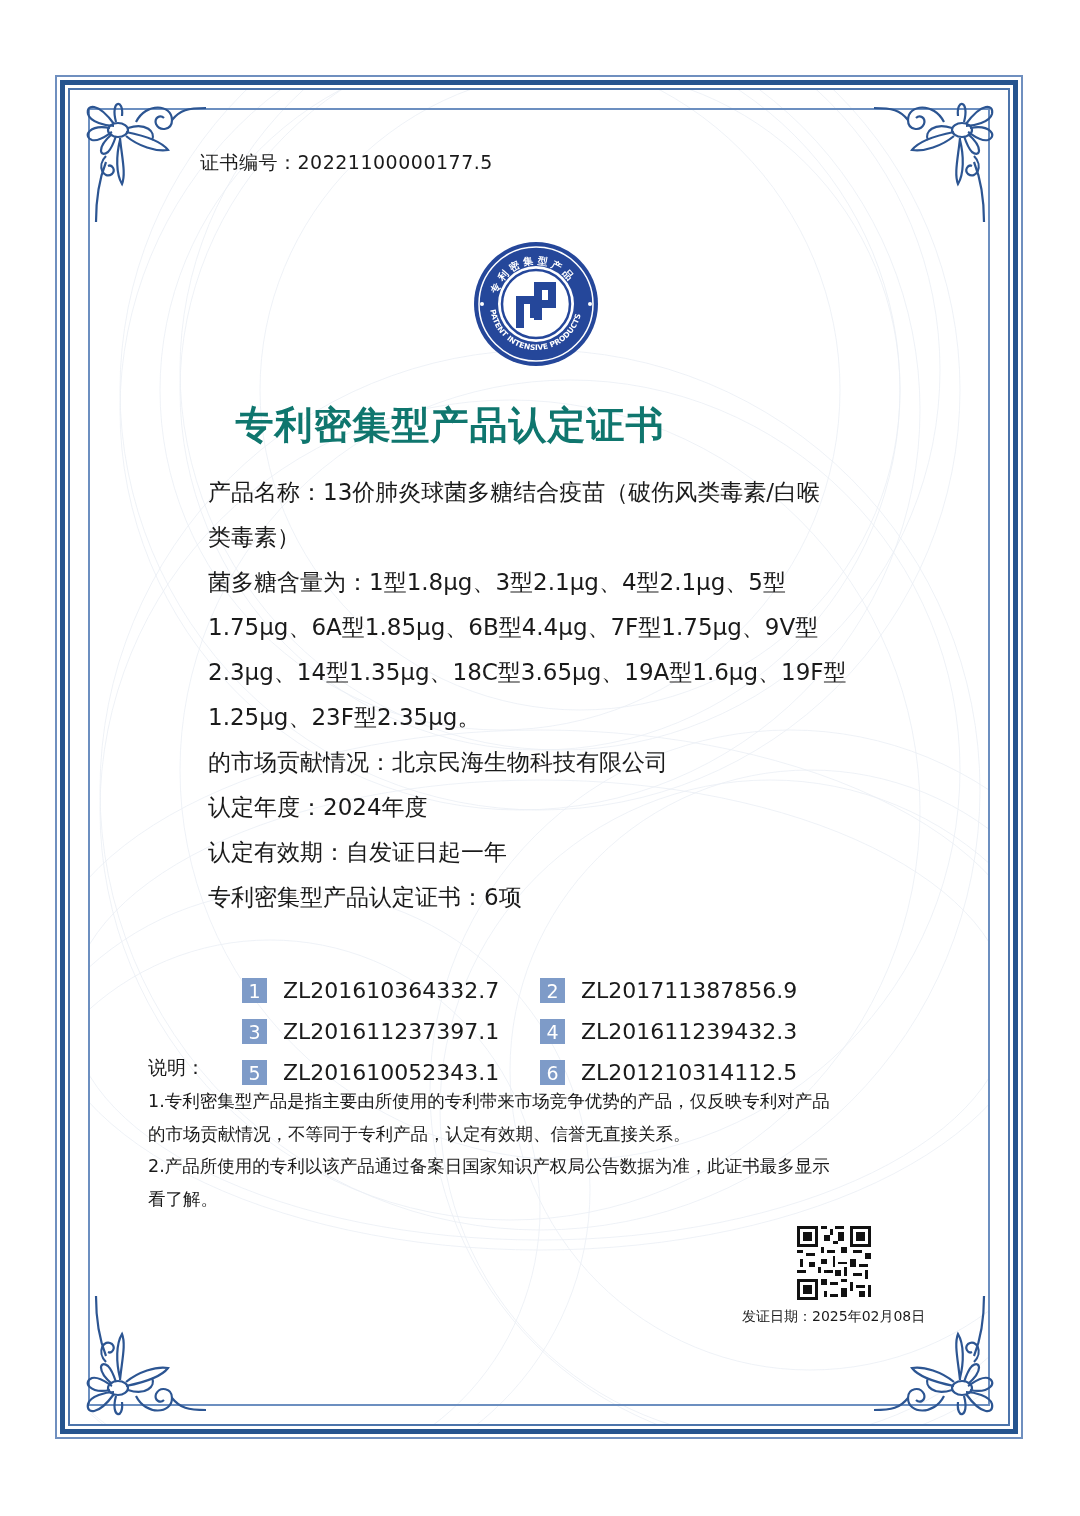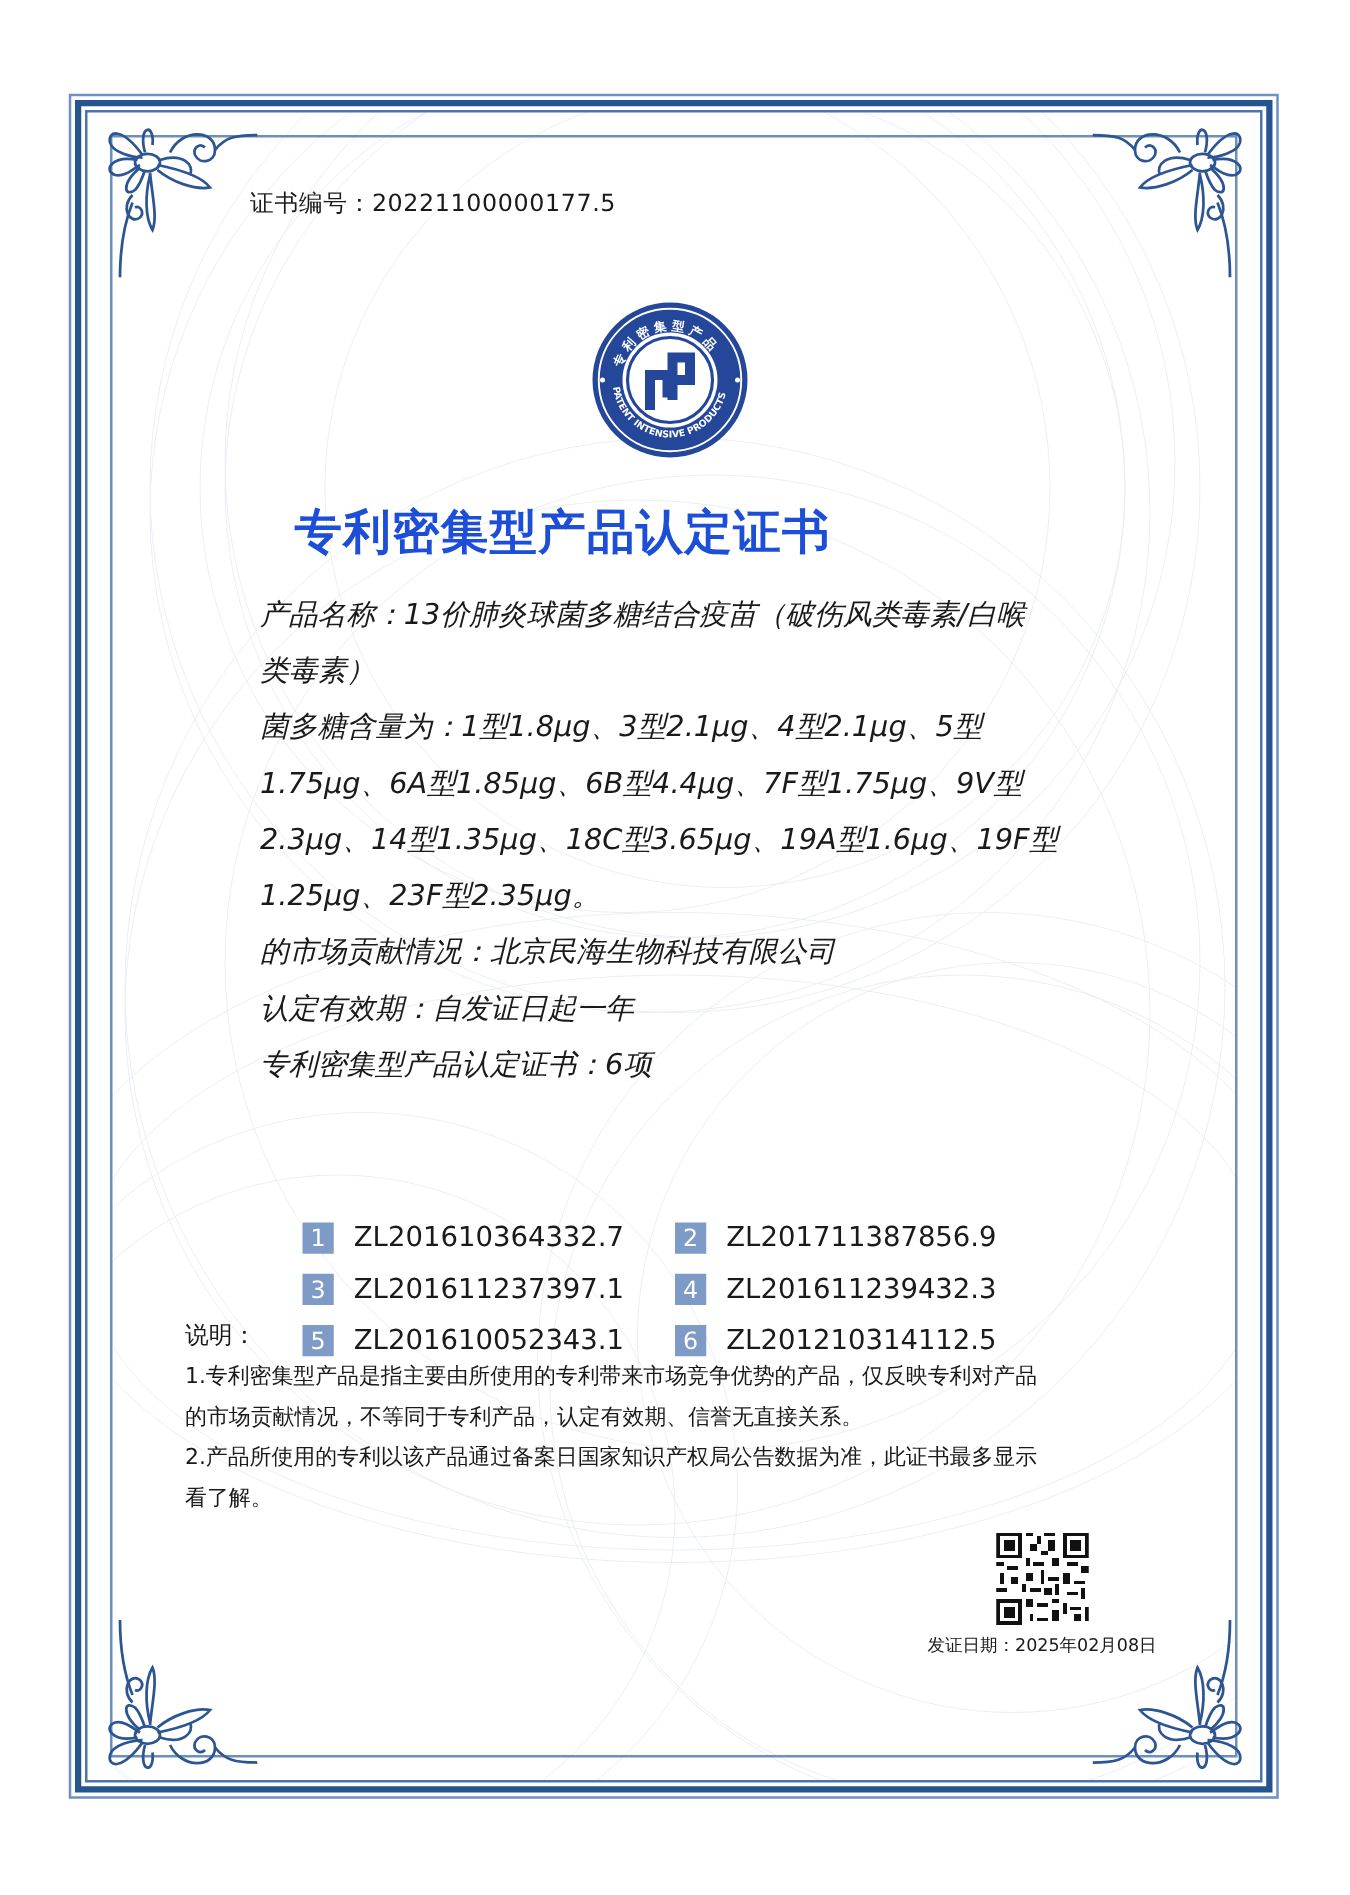--- a/index.html
+++ b/index.html
@@ -11,22 +11,22 @@
   .b2{left:60px;top:80px;width:958px;height:1354px;border:5px solid #25548f;}
   .b3{left:68px;top:88px;width:942px;height:1338px;border:2px solid #4c74ab;}
   .b4{left:88px;top:108px;width:902px;height:1298px;border:2px solid #6c8fc0;}
   .corner{position:absolute;width:130px;height:130px;}
   .corner.tl{left:76px;top:92px;}
   .corner.tr{left:874px;top:92px;transform:scaleX(-1);}
   .corner.bl{left:76px;top:1296px;transform:scaleY(-1);}
   .corner.br{left:874px;top:1296px;transform:scale(-1,-1);}
   .cert-no{position:absolute;left:200px;top:150px;font-size:19px;letter-spacing:0.5px;}
   .seal{position:absolute;left:472px;top:240px;width:128px;height:128px;}
-  .title{position:absolute;left:0;width:900px;top:400px;text-align:center;font-family:"DejaVu Serif","Liberation Serif",serif;font-weight:bold;font-size:38px;letter-spacing:1px;color:#1d4ed8;}
-  .body{position:absolute;left:208px;top:470px;width:720px;font-size:23px;line-height:45px;font-style:italic;}
+  .title{position:absolute;left:0;width:900px;top:400px;text-align:center;font-family:"DejaVu Serif","Liberation Serif",serif;font-weight:bold;font-size:38px;letter-spacing:1px;color:#0f766e;}
+  .body{position:absolute;left:208px;top:470px;width:720px;font-size:23px;line-height:45px;}
   .body p{margin:0;}
   .patents{position:absolute;left:242px;top:978px;width:600px;}
   .pat{position:absolute;display:flex;align-items:center;font-size:22px;}
   .num{width:25px;height:25px;background:#7e9bc8;color:#fff;font-size:19px;display:flex;align-items:center;justify-content:center;margin-right:16px;}
   .note-label{position:absolute;left:148px;top:1055px;font-size:19px;}
   .notes{position:absolute;left:148px;top:1085px;width:790px;font-size:17.5px;line-height:32.5px;}
   .notes p{margin:0;}
   .qr{position:absolute;left:797px;top:1226px;width:74px;height:74px;}
   .issue{position:absolute;left:742px;top:1308px;font-size:14px;text-align:right;}
 </style>
@@ -152,20 +152,21 @@
   <div class="title">专利密集型产品认定证书</div>
 
   <div class="body">
     <p>产品名称：13价肺炎球菌多糖结合疫苗（破伤风类毒素/白喉</p>
     <p>类毒素）</p>
     <p>菌多糖含量为：1型1.8μg、3型2.1μg、4型2.1μg、5型</p>
     <p>1.75μg、6A型1.85μg、6B型4.4μg、7F型1.75μg、9V型</p>
     <p>2.3μg、14型1.35μg、18C型3.65μg、19A型1.6μg、19F型</p>
     <p>1.25μg、23F型2.35μg。</p>
     <p>的市场贡献情况：北京民海生物科技有限公司</p>
+    <p>认定年度：2024年度</p>
     <p>认定有效期：自发证日起一年</p>
     <p>专利密集型产品认定证书：6项</p>
   </div>
 
   <div class="patents">
     <div class="pat" style="left:0;top:0;">
       <span class="num">1</span>
       <span>ZL201610364332.7</span>
     </div>
     <div class="pat" style="left:298px;top:0;">

